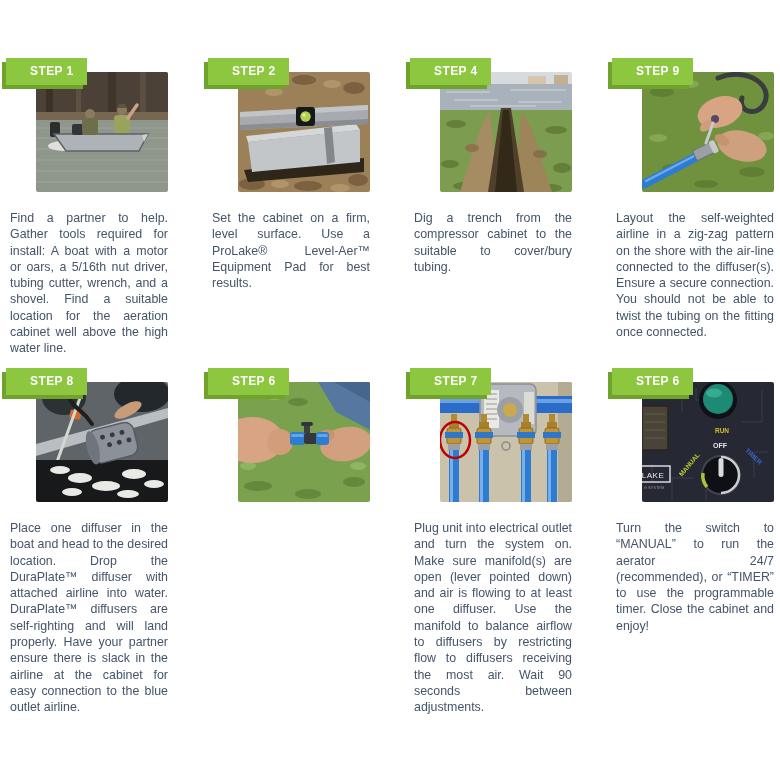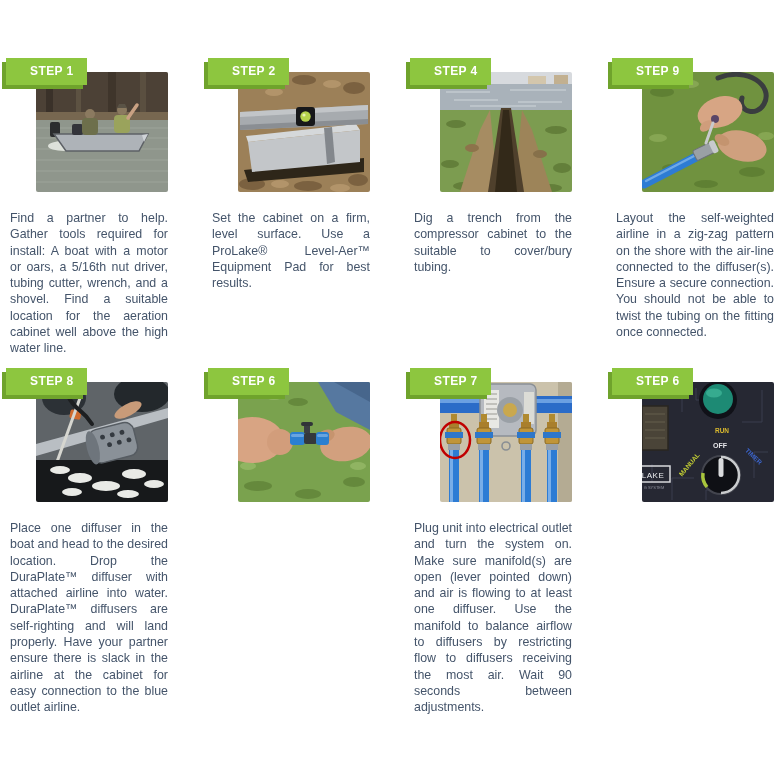--- a/index.html
+++ b/index.html
@@ -326,15 +326,16 @@
       <g>
         <circle cx="79" cy="93" r="19" fill="#0f1015" stroke="#43454e" stroke-width="2"></circle>
         <path d="M79,75 A18,18 0 0 1 79,111" fill="none" stroke="#caccce" stroke-width="2.5"></path>
         <path d="M65,105 A18,18 0 0 1 61,91" fill="none" stroke="#a8c53c" stroke-width="3.5"></path>
         <rect x="76.5" y="76" width="5" height="19" rx="2.5" fill="#dadbdd"></rect>
       </g>
       <rect x="-6" y="84" width="34" height="16" fill="none" stroke="#d8d9dd" stroke-width="1.5"></rect>
       <text x="11" y="96" font-size="8" fill="#eceef0" text-anchor="middle" letter-spacing="0.5">LAKE</text>
       <text x="12" y="107" font-size="4" fill="#8e909c" text-anchor="middle">G SYSTEM</text>
     </svg>
+    <p class="desc">Turn the switch to “MANUAL” to run the aerator 24/7 (recommended), or “TIMER” to use the programmable timer. Close the cabinet and enjoy!</p>
   </section>
 
 </main>
 
 </body></html>

